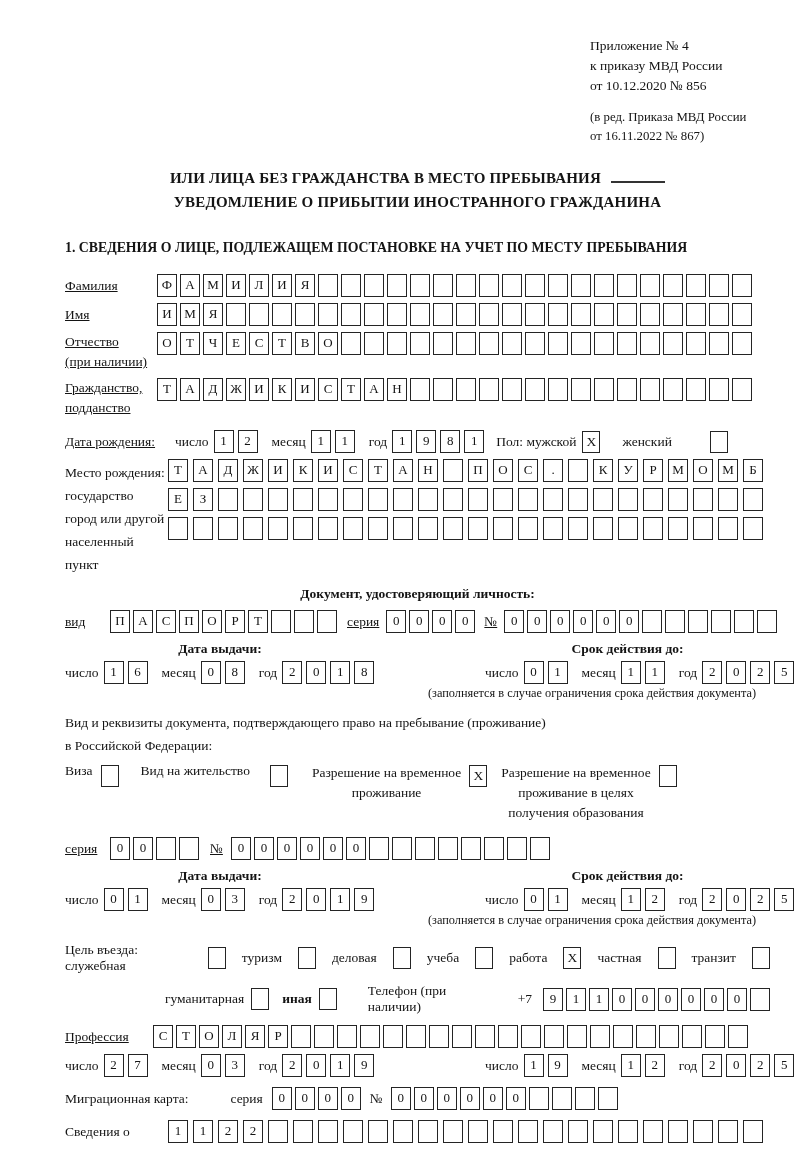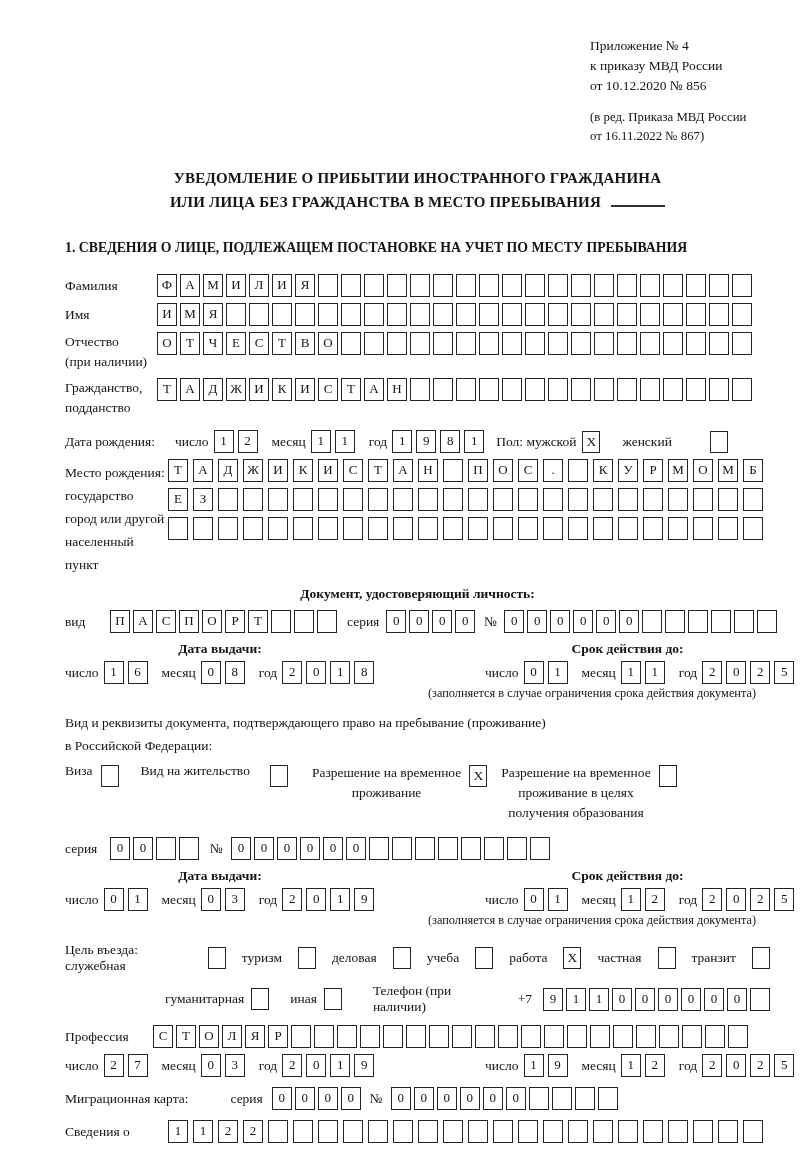--- a/index.html
+++ b/index.html
@@ -17,21 +17,21 @@
   .annex-note { line-height:19px; font-size:12.8px; margin-top:12px; }
   .form-marker { text-align:right; font-weight:bold; font-size:14.5px; margin-top:24px; letter-spacing:.4px; }
 
   .title { text-align:center; font-weight:bold; font-size:15px; line-height:24px; margin-top:20px; letter-spacing:.2px; }
   .blank-line { display:inline-block; width:54px; border-bottom:2px solid #333; height:14px; margin-left:10px; }
 
   .section-heading { font-weight:bold; font-size:13.8px; margin-top:26px; margin-bottom:18px; }
 
   .row { display:flex; align-items:center; margin-bottom:6px; }
   .row.top { align-items:flex-start; }
-  .lbl { flex:none; }
+  .lbl { flex:none;text-decoration:underline; }
   .w92 { width:92px; }
   .w88 { width:88px; }
   .w45 { width:45px; }
   .lh20 { line-height:20px; }
 
   .cells { display:flex; gap:3px; flex:none; }
   .cells.g5 { gap:5px; }
   .cell {
     width:20px; height:23px; flex:none;
     border:1.6px solid #242424;
@@ -87,24 +87,24 @@
     <div>к приказу МВД России</div>
     <div>от 10.12.2020 № 856</div>
     <div class="annex-note">
       <div>(в ред. Приказа МВД России</div>
       <div>от 16.11.2022 № 867)</div>
     </div>
   </div>
 
 
   <div class="title">
-    <div>УВЕДОМЛЕНИЕ О ПРИБЫТИИ ИНОСТРАННОГО ГРАЖДАНИНА</div>
     <div>
       <span>ИЛИ ЛИЦА БЕЗ ГРАЖДАНСТВА В МЕСТО ПРЕБЫВАНИЯ</span><span class="blank-line"></span>
     </div>
+    <div>УВЕДОМЛЕНИЕ О ПРИБЫТИИ ИНОСТРАННОГО ГРАЖДАНИНА</div>
   </div>
 
   <div class="section-heading">1. СВЕДЕНИЯ О ЛИЦЕ, ПОДЛЕЖАЩЕМ ПОСТАНОВКЕ НА УЧЕТ ПО МЕСТУ ПРЕБЫВАНИЯ</div>
 
   <div class="row">
     <span class="lbl w92">Фамилия</span>
     <div class="cells">
         <span class="cell">Ф</span>
         <span class="cell">А</span>
         <span class="cell">М</span>
@@ -563,21 +563,21 @@
     <span class="cb">X</span>
     <span>частная</span>
     <span class="cb"></span>
     <span>транзит</span>
     <span class="cb"></span>
   </div>
 
   <div class="purpose-row2">
     <span>гуманитарная</span>
     <span class="cb"></span>
-    <span style="margin-left:14px;">иная</span>
+    <span style="margin-left:6px;font-weight:bold;">иная</span>
     <span class="cb"></span>
     <span style="margin-left:24px;">Телефон (при наличии)</span>
     <span style="margin-left:20px;">+7</span>
     <div class="cells phone-cells">
         <span class="cell">9</span>
         <span class="cell">1</span>
         <span class="cell">1</span>
         <span class="cell">0</span>
         <span class="cell">0</span>
         <span class="cell">0</span>

